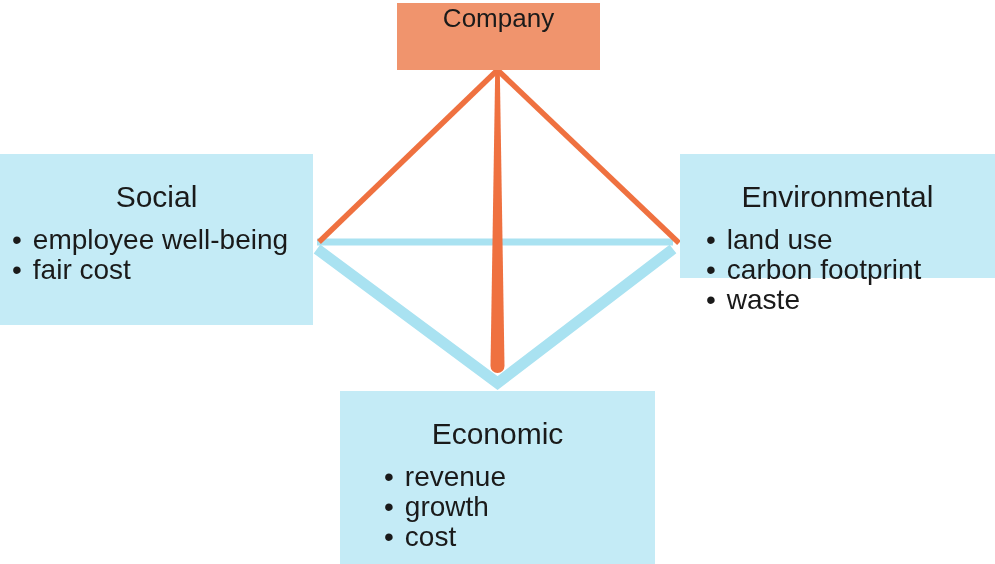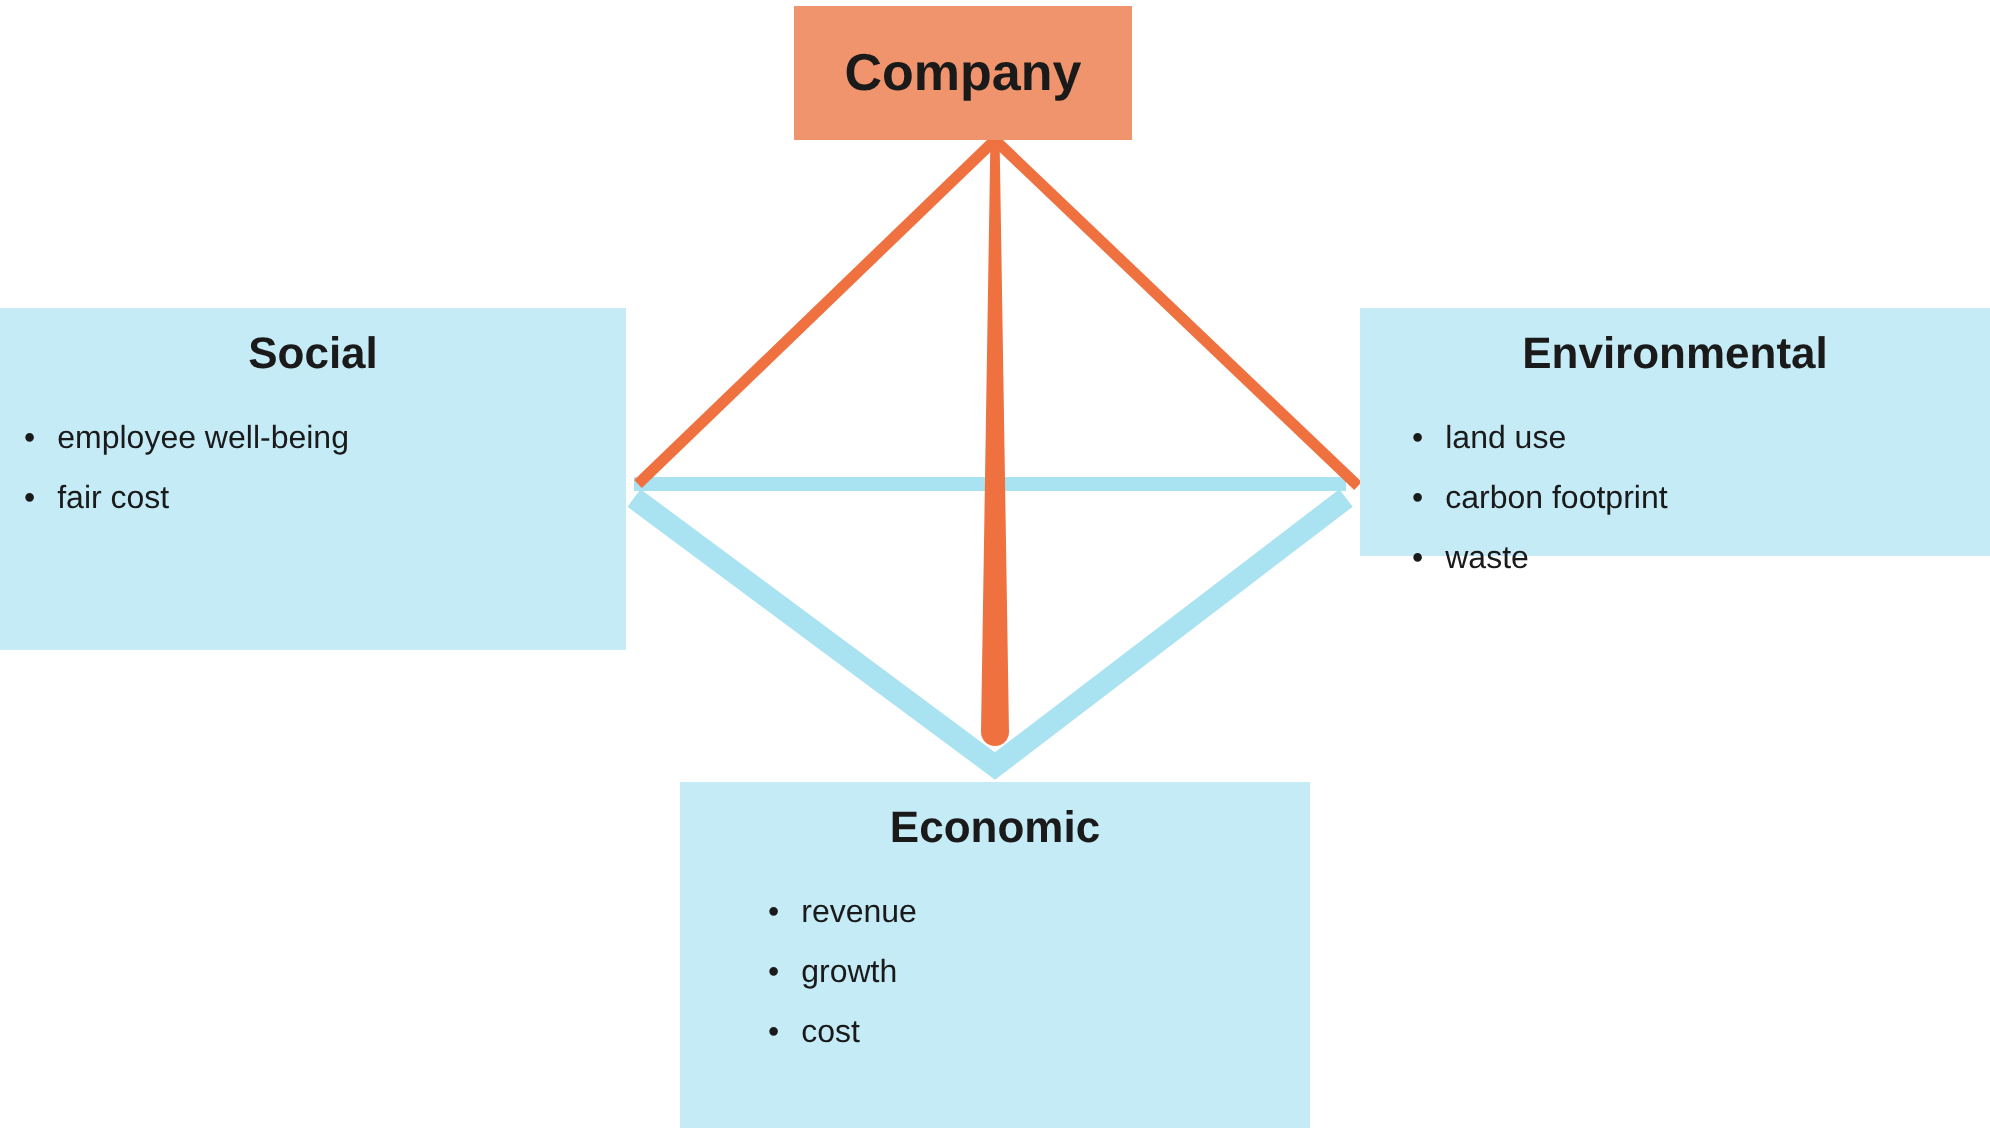--- a/index.html
+++ b/index.html
@@ -16,35 +16,35 @@
     background:#ffffff;
     font-family:"Liberation Sans",sans-serif;
     color:var(--text);
     overflow:hidden;
   }
   .connectors{
     position:absolute;left:0;top:0;width:995px;height:564px;
   }
   .box{position:absolute;box-sizing:border-box;}
   .company{
-    left:397px;top:3px;width:169px;height:67px;
+    left:397px;top:3px;width:203px;height:67px;
     background:var(--salmon);
-    display:flex;align-items:center;justify-content:center;
-    font-weight:700;font-size:26px;
+    display:flex;justify-content:center;
+    font-weight:400;font-size:26px;
   }
   .info{background:var(--lightblue);}
   .info .title{
-    margin:0;padding-top:8px;
+    margin:0;padding-top:28px;
     text-align:center;
-    font-size:22px;font-weight:700;line-height:30px;
+    font-size:30px;font-weight:400;line-height:30px;
   }
   .info ul{
     list-style:none;
     margin:13px 0 0 0;padding:0;
-    font-size:16px;line-height:30px;font-weight:400;
+    font-size:28px;line-height:30px;font-weight:400;
   }
   .info li::before{content:"\2022";margin-right:11px;}
   .social{left:0;top:154px;width:313px;height:171px;}
   .social ul{padding-left:12px;}
   .environmental{left:680px;top:154px;width:315px;height:124px;}
   .environmental ul{padding-left:26px;}
   .economic{left:340px;top:391px;width:315px;height:206px;}
   .economic ul{padding-left:44px;}
 </style>
 </head>

